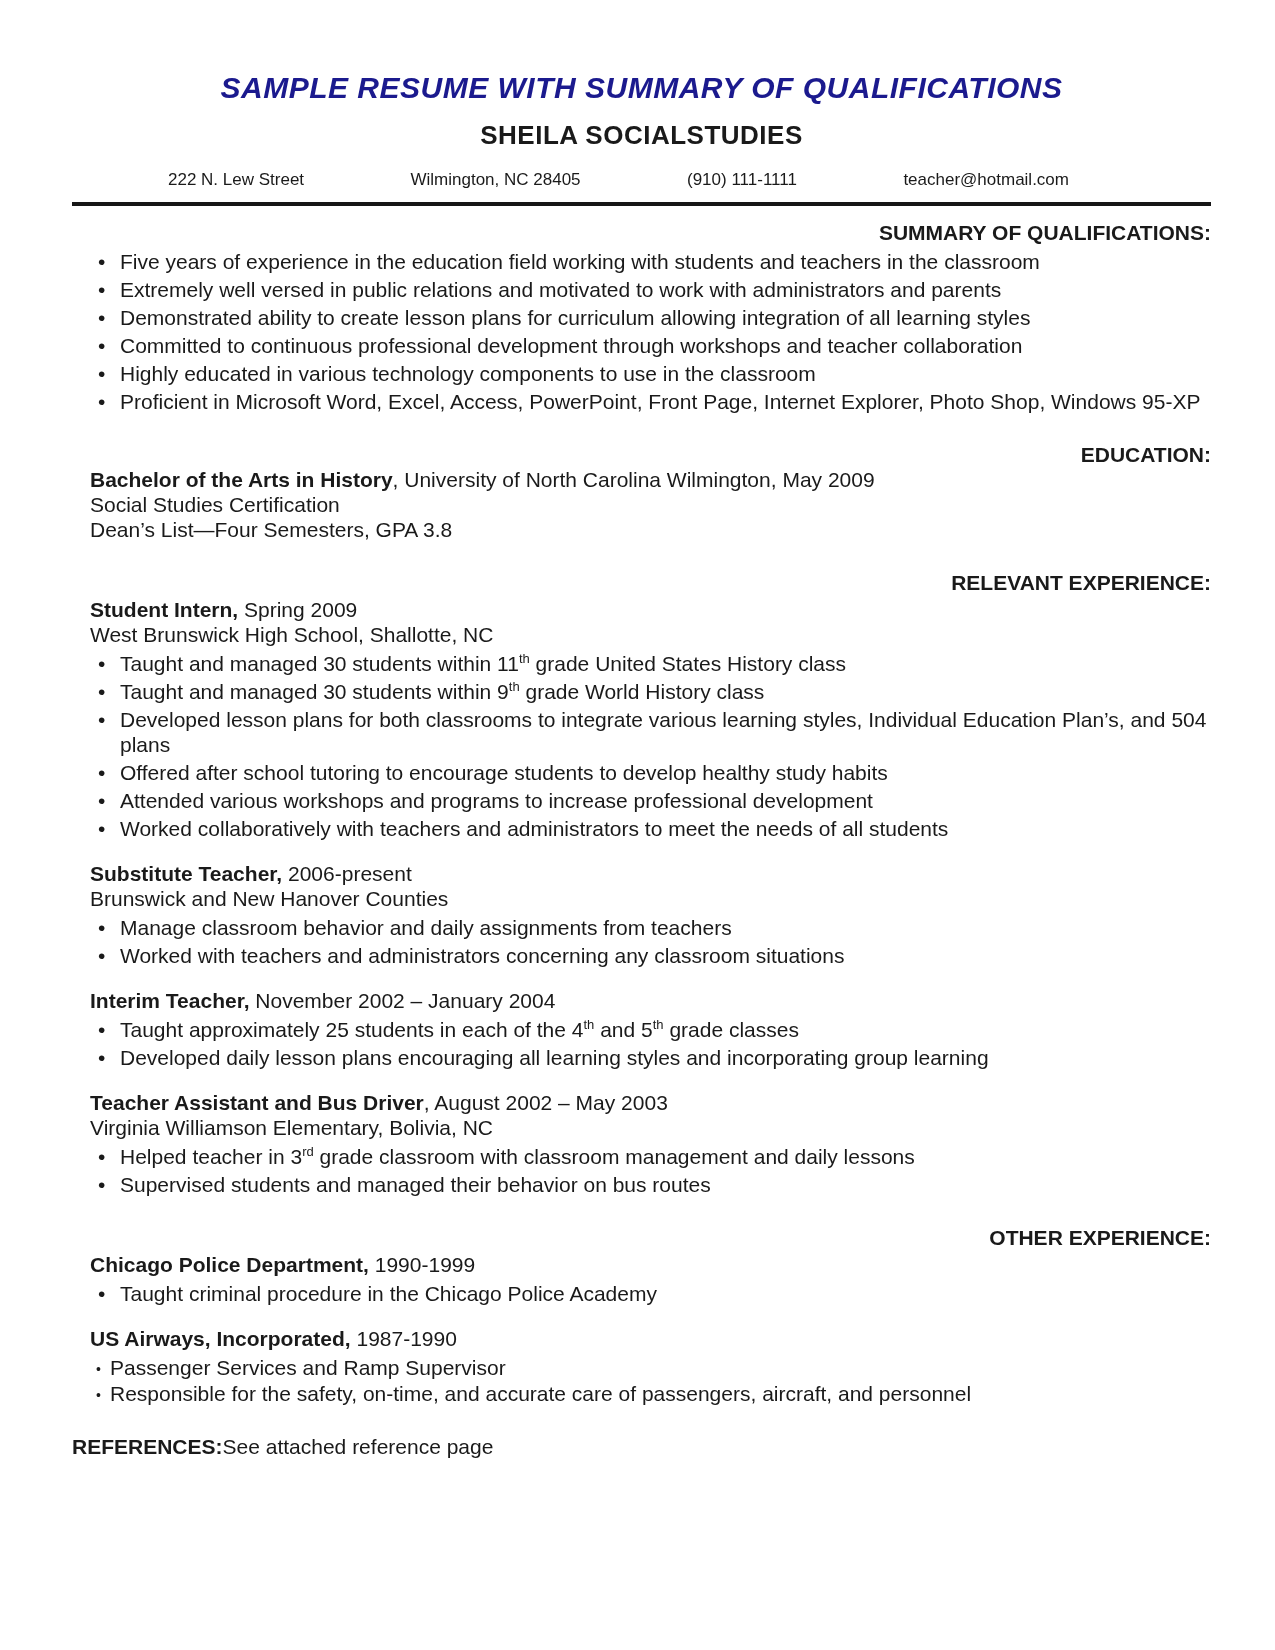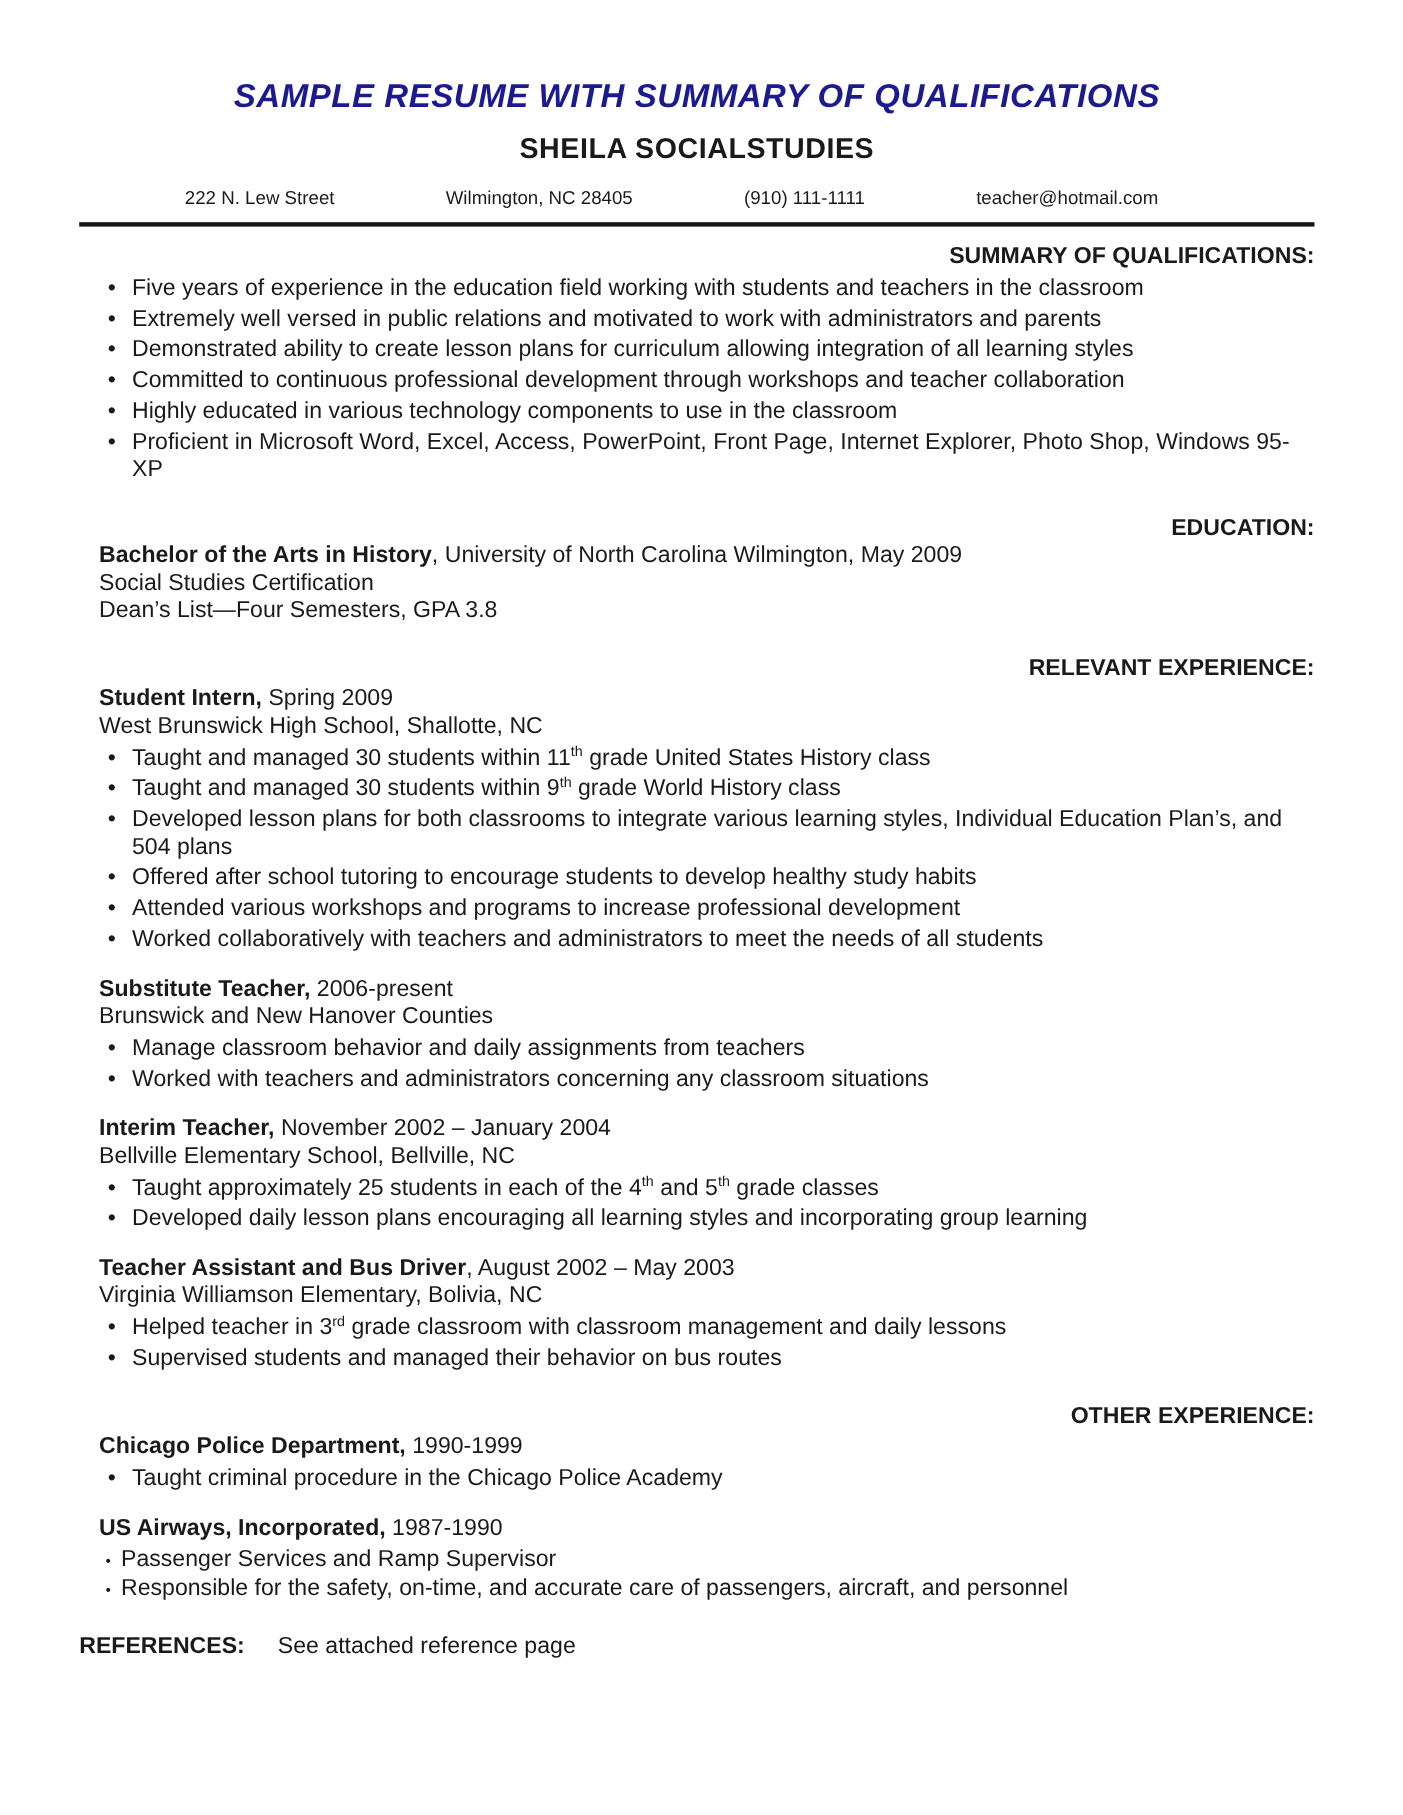--- a/index.html
+++ b/index.html
@@ -3,21 +3,21 @@
 <meta charset="utf-8">
 <style>
   html, body { margin: 0; padding: 0; }
   body {
     width: 1275px; height: 1650px;
     background: #ffffff;
     overflow: hidden;
     font-family: "Liberation Sans", "DejaVu Sans", sans-serif;
     color: #1a1a1a;
   }
-  .page { padding: 70px 80px 0 72px; }
+  .page { padding: 70px 64px 0 72px; }
 
   .doc-title {
     margin: 0;
     font-style: italic;
     font-weight: 700;
     font-size: 30px;
     line-height: 36px;
     letter-spacing: 0.5px;
     text-align: center;
     color: #1b1a8e;
@@ -57,21 +57,21 @@
   li::before { content: "\2022"; position: absolute; left: 26px; top: 0; }
 
   ul.small-dots li { padding-left: 38px; margin-bottom: 1px; }
   ul.small-dots li::before { content: "\2022"; left: 24px; top: 2px; font-size: 14px; }
 
   .job { margin-top: 20px; }
   .job.first-job { margin-top: 2px; }
 
   sup { font-size: 13px; line-height: 0; vertical-align: super; }
 
-  .ref-line .ref-text { margin-left: 30px; text-align: right; }
+  .ref-line .ref-text { margin-left: 0; text-align: right; }
 </style>
 </head>
 <body style="color: rgb(26, 26, 26);">
 
 <div class="page">
 
   <h1 class="doc-title" style="color: rgb(27, 26, 142);">SAMPLE RESUME WITH SUMMARY OF QUALIFICATIONS</h1>
 
   <div class="person-name">SHEILA SOCIALSTUDIES</div>
 
@@ -123,21 +123,20 @@
       <p class="ind"><span class="b">Substitute Teacher,</span><span> 2006-present</span></p>
       <p class="ind">Brunswick and New Hanover Counties</p>
       <ul>
         <li>Manage classroom behavior and daily assignments from teachers</li>
         <li>Worked with teachers and administrators concerning any classroom situations</li>
       </ul>
     </div>
 
     <div class="job">
       <p class="ind"><span class="b">Interim Teacher,</span><span> November 2002 – January 2004</span></p>
-      <p class="ind">Bellville Elementary School, Bellville, NC</p>
       <ul>
         <li>Taught approximately 25 students in each of the 4<sup>th</sup> and 5<sup>th</sup> grade classes</li>
         <li>Developed daily lesson plans encouraging all learning styles and incorporating group learning</li>
       </ul>
     </div>
 
     <div class="job">
       <p class="ind"><span class="b">Teacher Assistant and Bus Driver</span><span>, August 2002 – May 2003</span></p>
       <p class="ind">Virginia Williamson Elementary, Bolivia, NC</p>
       <ul>

